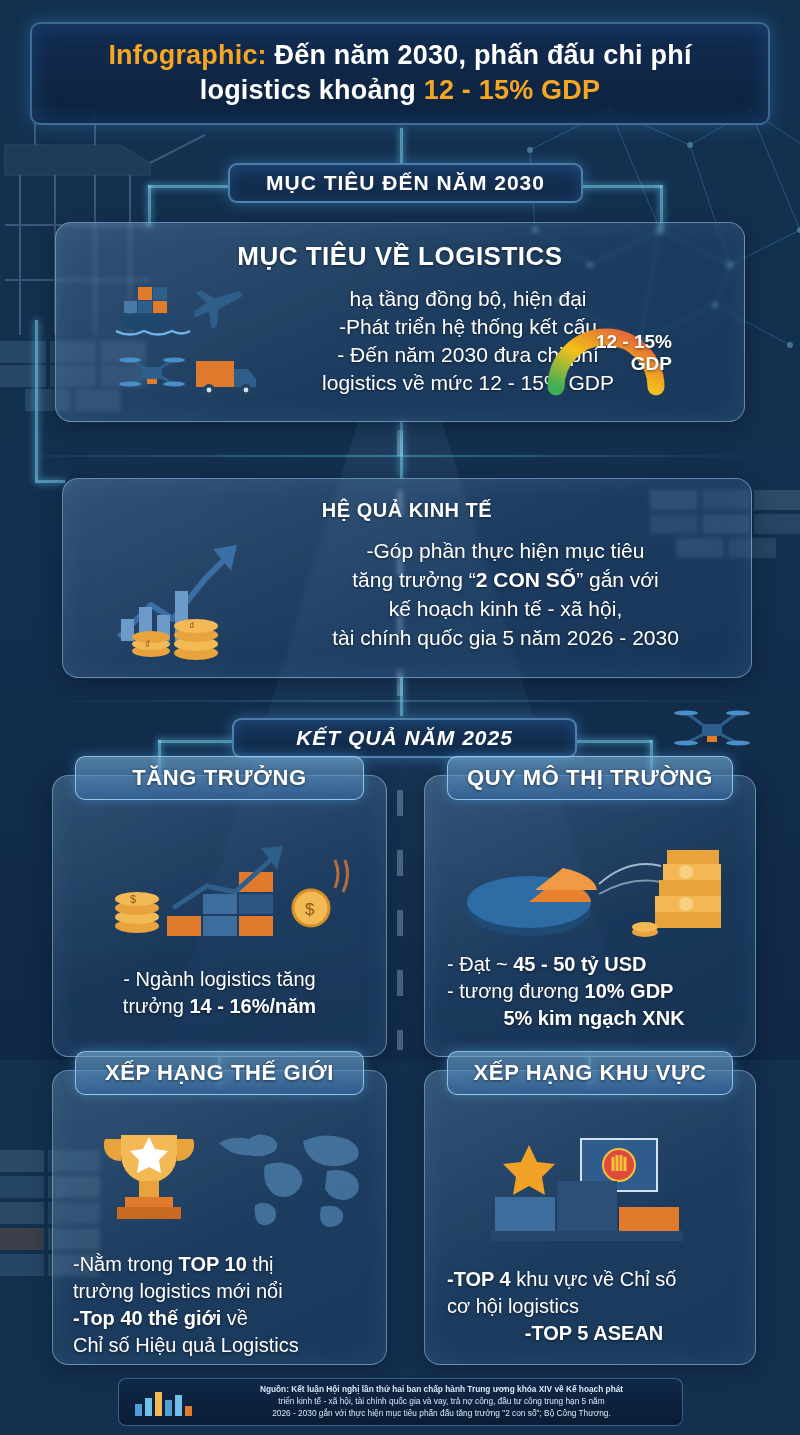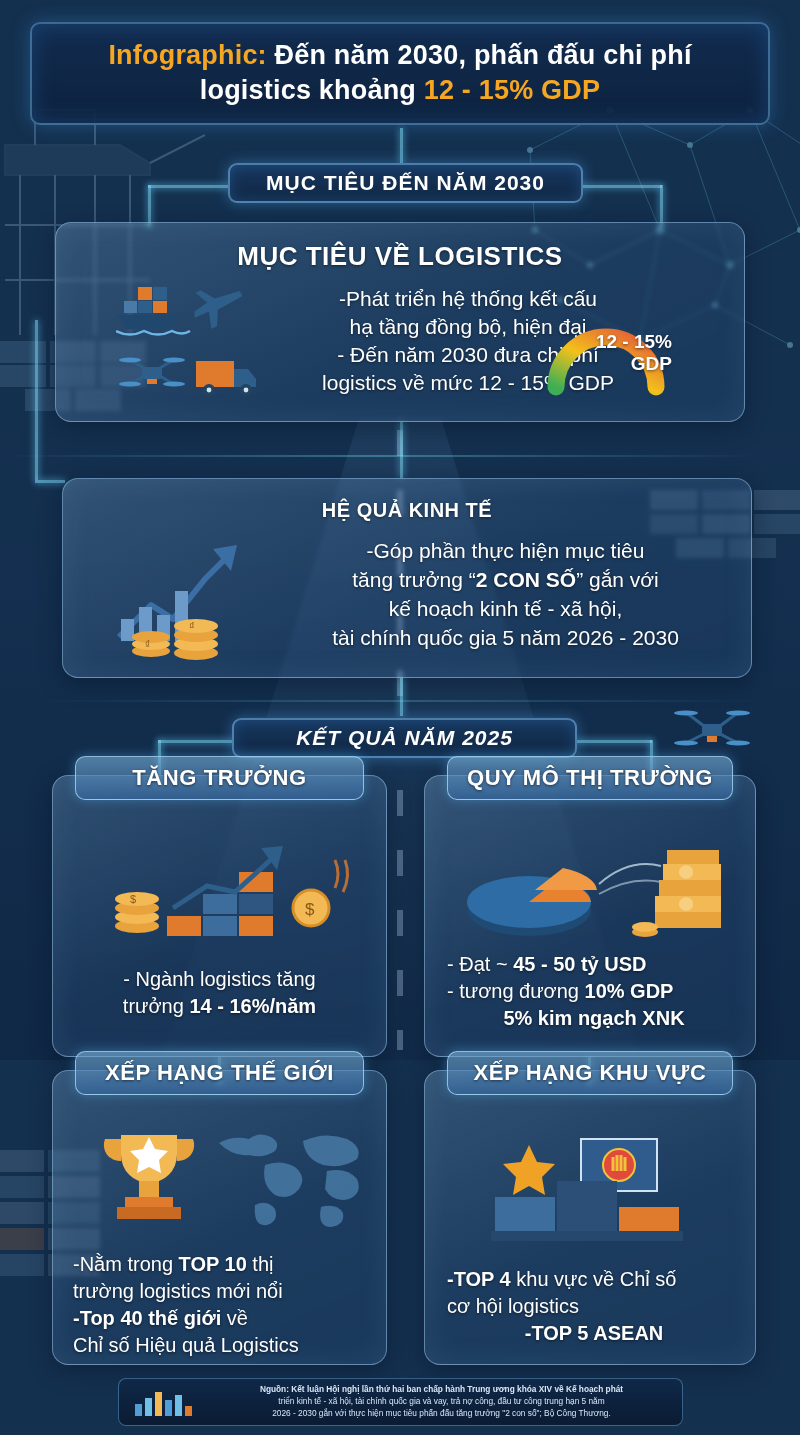--- a/index.html
+++ b/index.html
@@ -288,22 +288,22 @@
         <rect x="0" y="4" width="38" height="26" fill="#e07b2e"></rect>
         <path d="M38 12 L52 12 L60 22 L60 30 L38 30 Z" fill="#2e5f8a"></path>
         <circle cx="13" cy="33" r="6" fill="#23435f"></circle>
           <circle cx="50" cy="33" r="6" fill="#23435f"></circle>
         <circle cx="13" cy="33" r="2.4" fill="#cfe3f2"></circle>
           <circle cx="50" cy="33" r="2.4" fill="#cfe3f2"></circle>
       </g>
     </svg>
 
     <div class="txt body-text">
+      <div>hạ tầng đồng bộ, hiện đại</div>
       <div>-Phát triển hệ thống kết cấu</div>
-      <div>hạ tầng đồng bộ, hiện đại</div>
       <div>- Đến năm 2030 đưa chi phí</div>
       <div>logistics về mức 12 - 15% GDP</div>
     </div>
 
     <div class="gauge">
       <svg viewBox="0 0 132 110" width="132" height="110">
         <defs>
           <linearGradient id="gaugeGrad" x1="0" y1="1" x2="1" y2="0">
             <stop offset="0%" stop-color="#3fae55"></stop>
             <stop offset="45%" stop-color="#f3c11b"></stop>

